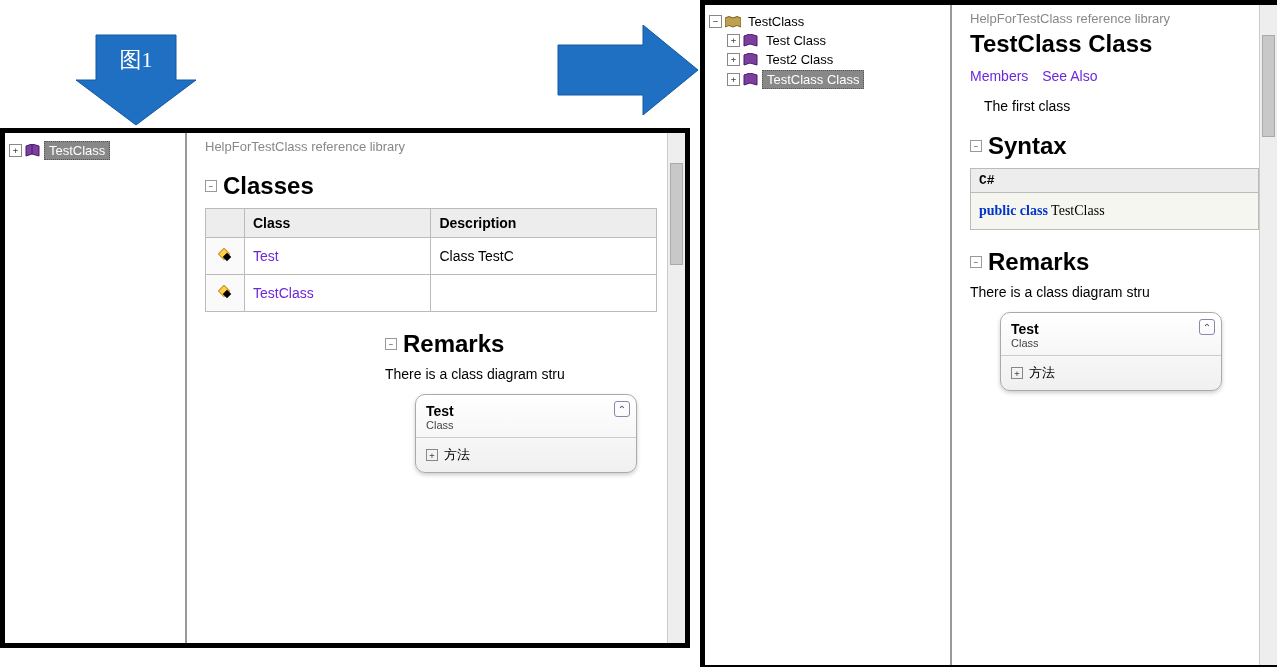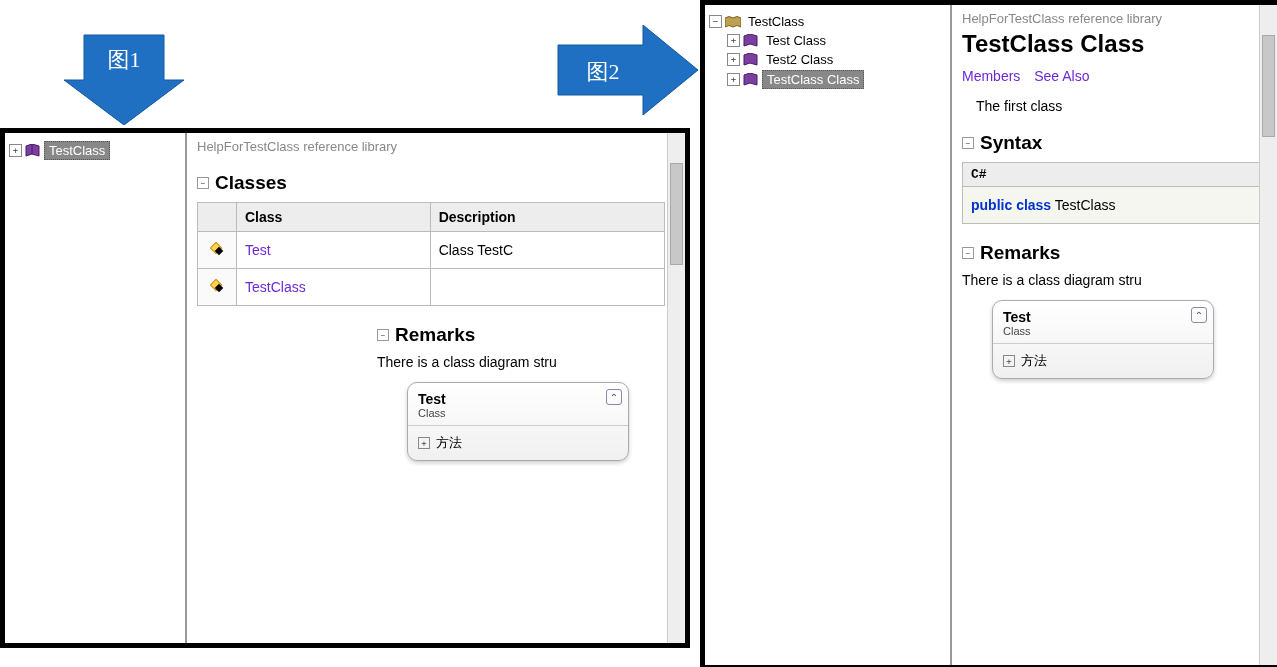--- a/index.html
+++ b/index.html
@@ -16,69 +16,68 @@
 .tree{padding:6px 4px;font-size:13px}
 .tree-node{white-space:nowrap;margin:2px 0;display:flex;align-items:center;gap:3px}
 .expander{width:11px;height:11px;border:1px solid #888;display:inline-flex;align-items:center;justify-content:center;font-size:9px;line-height:9px;color:#444;cursor:pointer;font-family:monospace}
 .tree-label{padding:1px 4px;cursor:pointer}
 .tree-label.selected{background:#888;color:#fff;border:1px dotted #555}
 .book-icon{display:inline-block;width:16px;height:13px}
 .book-svg{fill:#7B3FA0;stroke:#4A1A6B}
 .open-book-svg{fill:#BFA04E;stroke:#7A6228}
 .class-icon{display:inline-block;width:14px;height:14px}
 .class-svg{fill:#FFD24A;stroke:#C88A1A}
-.content-inner{padding:6px 10px}
+.content-inner{padding:6px 18px}
 .breadcrumb{color:#888;font-size:13px}
 .page-title{font-size:24px;font-weight:bold;margin:4px 0 10px}
 .link{color:#6d28d9;cursor:pointer}
 .link-row{font-size:14px;margin-bottom:14px}
 .link-row .link{margin-right:10px}
 .body-text{font-size:14px;margin:6px 14px}
 .meta-row{font-size:14px;margin:2px 0}
 .meta-row b{font-weight:bold}
 .section-head{display:flex;align-items:center;gap:6px;margin:18px 0 8px}
 .section-head .collapse-icon{width:10px;height:10px;border:1px solid #999;display:inline-flex;align-items:center;justify-content:center;font-size:8px;color:#444}
-.section-head .section-title{font-size:19px;font-weight:bold}
+.section-head .section-title{font-size:24px;font-weight:bold}
 table.class-table{border-collapse:collapse;width:calc(100% - 10px);margin-left:0}
 table.class-table th{background:#EDEDED;text-align:left;font-weight:bold;padding:6px 8px;border:1px solid #BBB;font-size:14px}
 table.class-table td{padding:6px 8px;border:1px solid #BBB;font-size:14px;height:24px}
 table.class-table td.icon-cell{width:22px;text-align:center;background:#fafafa}
 .syntax-box{border:1px solid #BBB;background:#F6F6F0;margin-top:6px}
 .syntax-tab{background:#EDEDED;border-bottom:1px solid #BBB;padding:4px 8px;font-family:"Courier New",monospace;font-weight:bold;font-size:13px}
-.syntax-code{padding:10px 8px;font-family:Liberation Sans, sans-serif;font-size:14px}
+.syntax-code{padding:10px 8px;font-family:Liberation Serif, serif;font-size:14px}
 .syntax-code .kw{color:#0033CC;font-weight:bold}
 .syntax-code .kw2{color:#0033CC;font-weight:bold}
 .syntax-code .typename{color:#000}
 .remarks-text{font-size:14px;margin:6px 0 12px}
 .diagram-box{border:1px solid #AAA;border-radius:10px;background:linear-gradient(#fff,#f0f0f0);padding:0;box-shadow:0 2px 4px rgba(0,0,0,.2);width:220px;position:relative}
 .diagram-head{padding:8px 10px 6px;border-bottom:1px solid #CCC;position:relative}
 .diagram-head .dh-title{font-weight:bold;font-size:14px}
 .diagram-head .dh-sub{font-size:11px;color:#444}
 .diagram-head .dh-collapse{position:absolute;right:6px;top:6px;width:14px;height:14px;border:1px solid #88A;border-radius:3px;display:flex;align-items:center;justify-content:center;font-size:10px;color:#447}
 .diagram-body{padding:8px 10px;font-size:13px;display:flex;align-items:center;gap:6px}
 .diagram-body .expander{width:10px;height:10px}
 .scrollbar{position:absolute;right:0;top:0;bottom:0;width:17px;background:#EEE;border-left:1px solid #CCC}
 .scrollbar .thumb{position:absolute;left:2px;right:2px;top:30px;height:100px;background:#C8C8C8;border:1px solid #AAA}
 .content-pane{position:relative}
 </style>
 </head>
 <body>
 
-<div class="arrow-callout" style="left:64px;top:25px;width:120px;height:100px">
+<div class="arrow-callout" style="left:76px;top:25px;width:120px;height:100px">
   <svg width="120" height="100" viewBox="0 0 120 100">
     <path class="arrow-shape" d="M20 10 L100 10 L100 55 L120 55 L60 100 L0 55 L20 55 Z"></path>
   </svg>
   <div class="arrow-text" style="top:20px">图1</div>
 </div>
 
 <div class="arrow-callout" style="left:548px;top:25px;width:150px;height:90px">
   <svg width="150" height="90" viewBox="0 0 150 90">
     <path class="arrow-shape" d="M10 20 L95 20 L95 0 L150 45 L95 90 L95 70 L10 70 Z"></path>
   </svg>
-  <div class="arrow-text" style="top:32px;left:-20px">图2</div>
 </div>
 
 <div class="panel left">
   <div class="tree-pane">
     <div class="tree">
       <div class="tree-node">
         <span class="expander">+</span>
         <span class="book-icon">
           <svg width="16" height="13" viewBox="0 0 16 13">
               <path class="book-svg" d="M1 2 L7 0 L14 2 L14 12 L7 10 L1 12 Z"></path>

